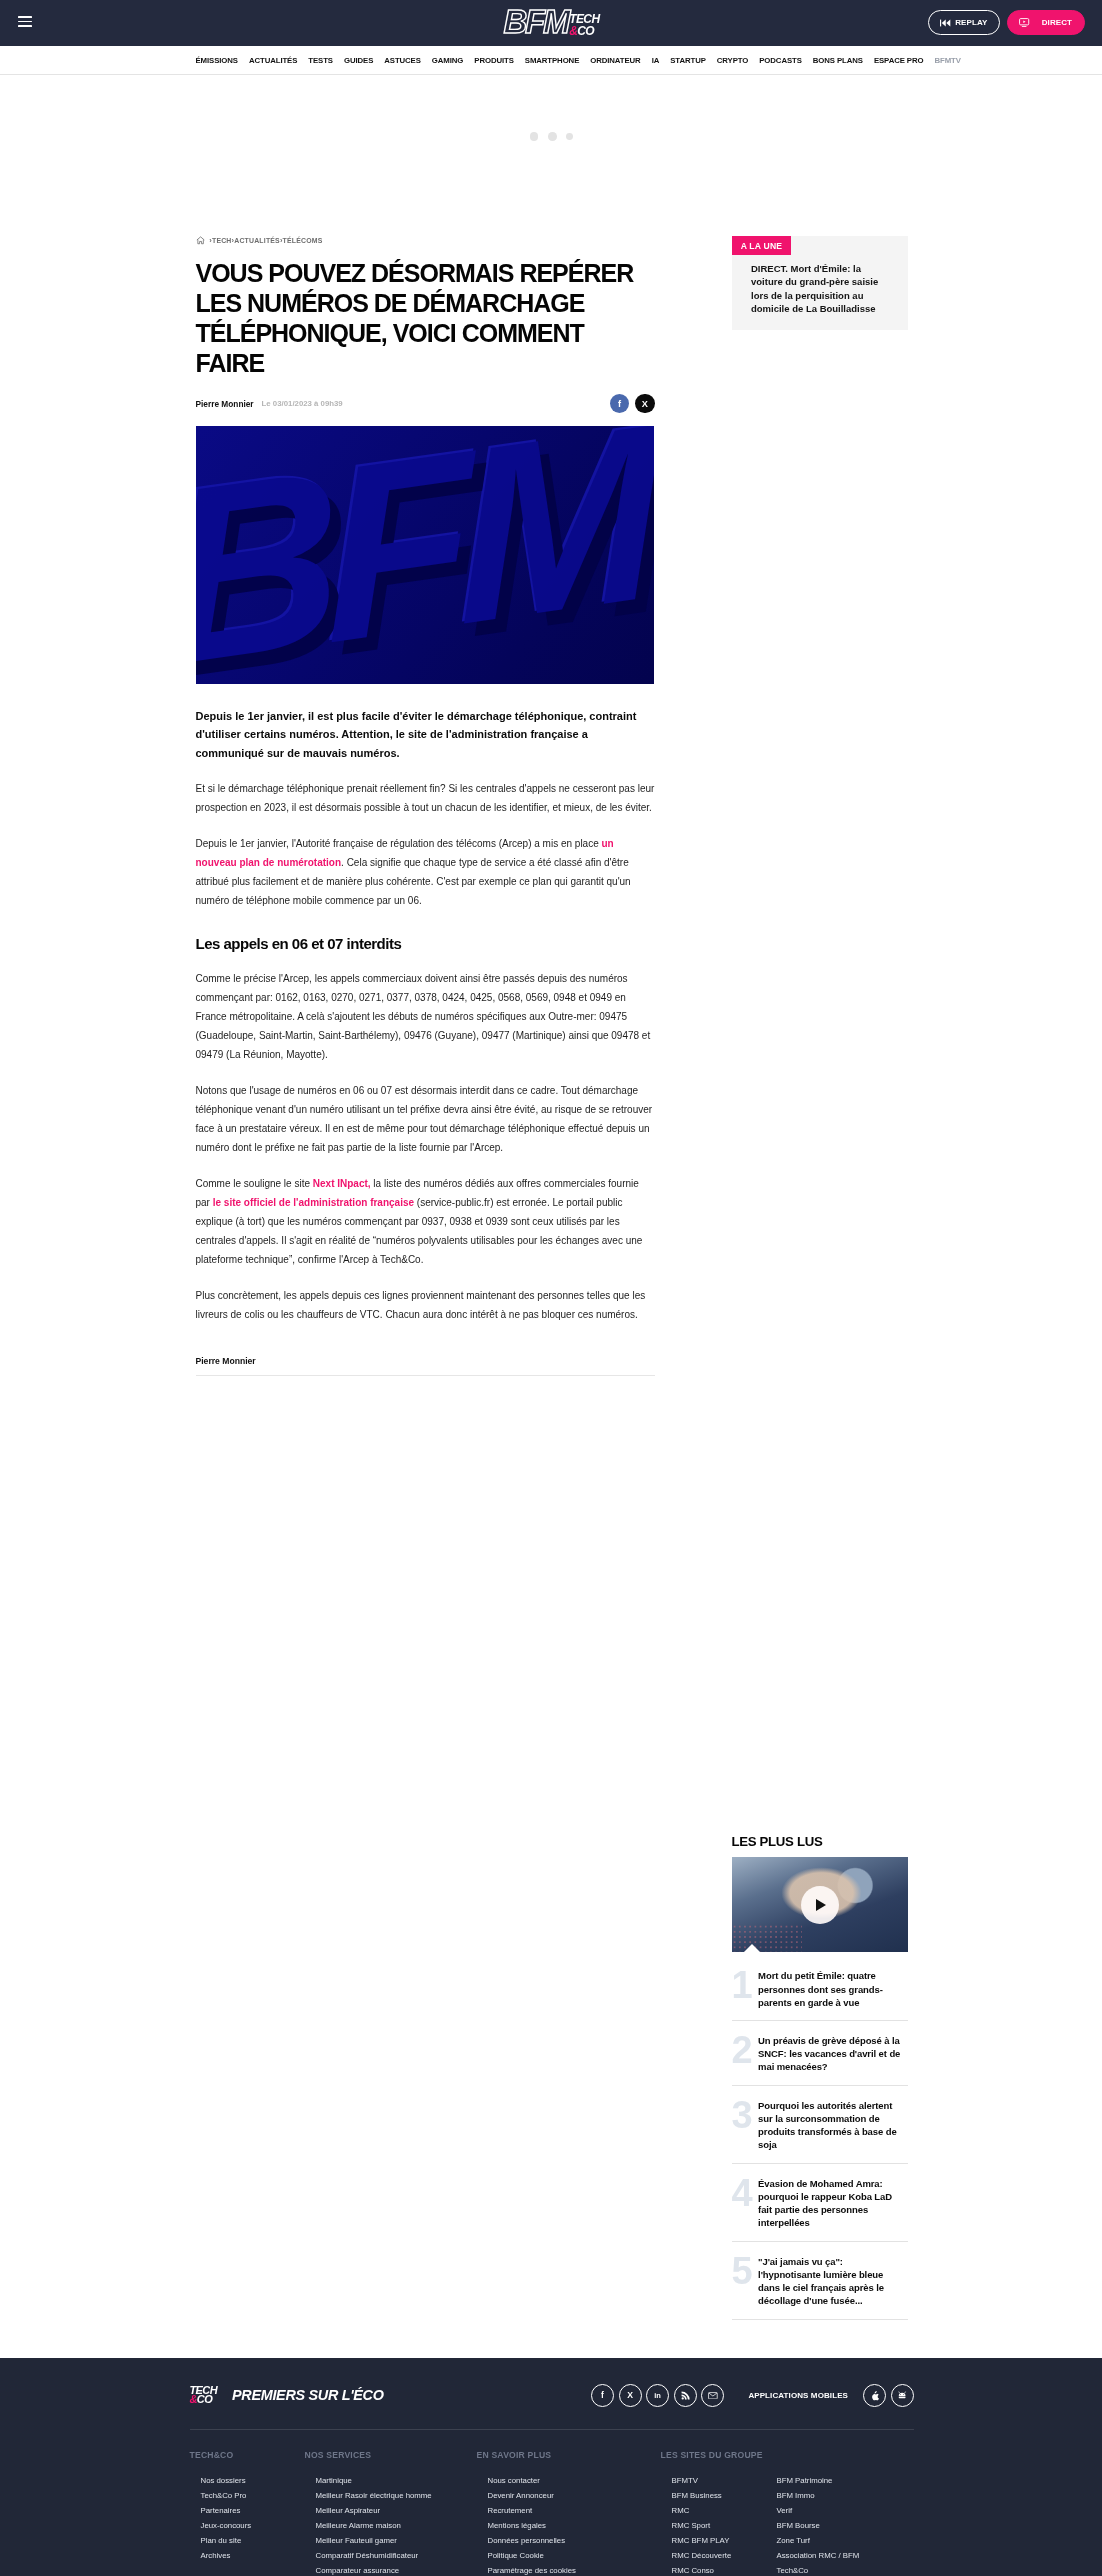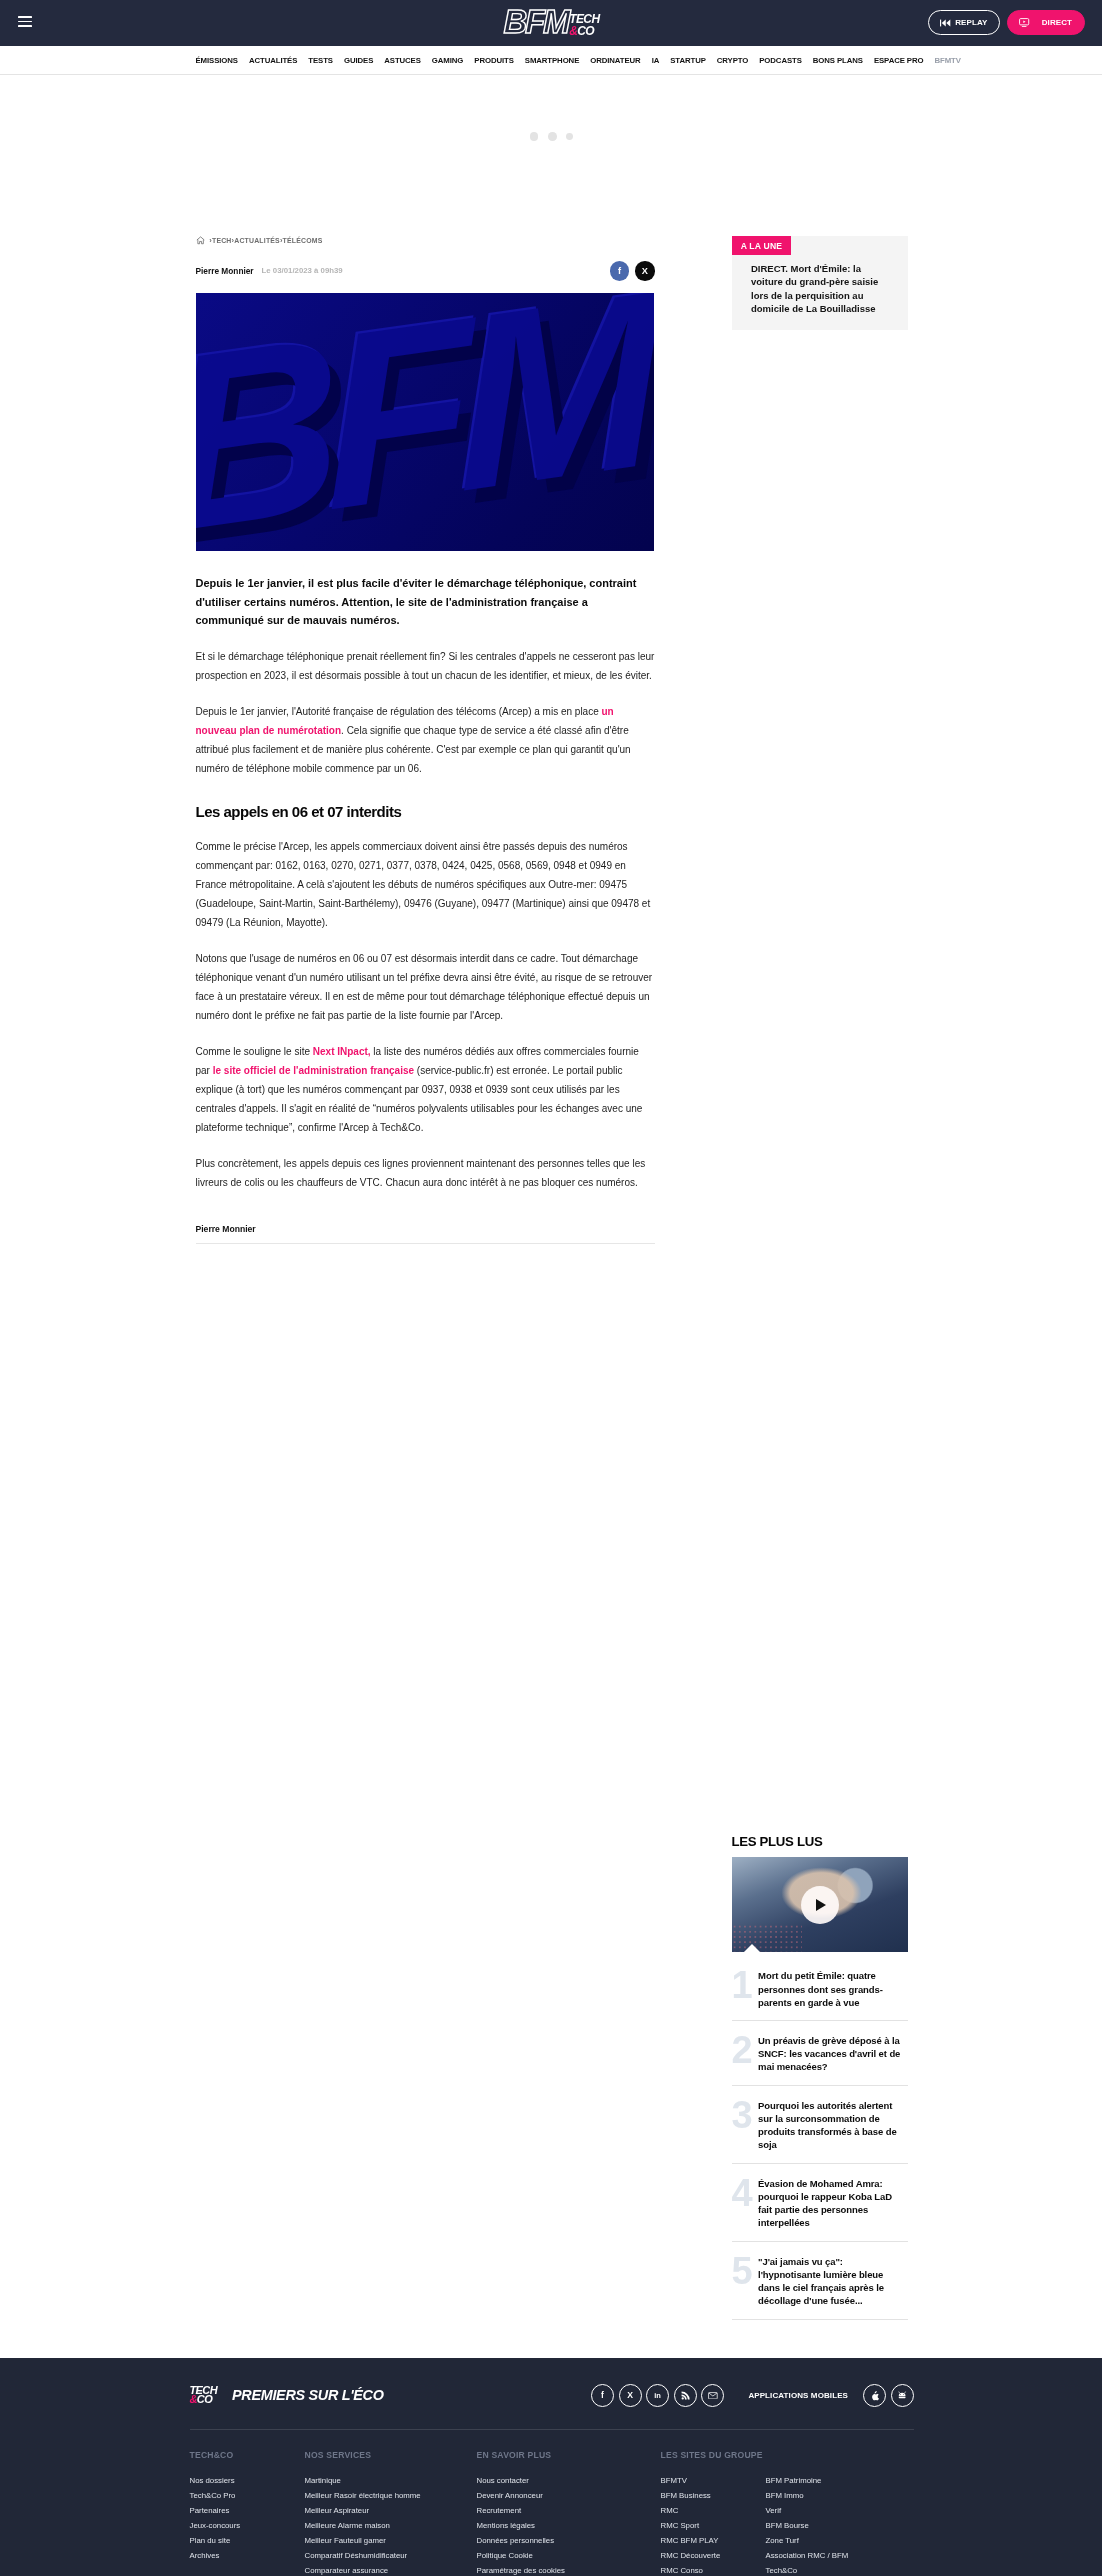--- a/index.html
+++ b/index.html
@@ -115,21 +115,21 @@
   .f-logo { display:flex; flex-direction:column; font-weight:900; font-style:italic; line-height:9.8px; }
   .f-logo .t { color:#fff; font-size:11px; letter-spacing:-0.6px; }
   .f-tagline { margin-left:15px; font-weight:900; font-size:14.4px; letter-spacing:-0.3px; font-style:italic; }
   .f-social { margin-left:auto; display:flex; gap:4.6px; align-items:center; }
   .f-circ { width:23px; height:23px; border-radius:50%; border:0.9px solid #fff; display:flex; align-items:center;
             justify-content:center; color:#fff; font-weight:800; font-size:8.6px; cursor:pointer; }
   .f-apps-label { margin:0 10.3px 0 19.5px; font-weight:800; font-size:8px; letter-spacing:0.1px;text-align:center; }
   .footer-sep { border:none; border-top:0.6px solid rgba(255,255,255,.12); margin-top:16px; }
   .footer-cols { display:flex; padding:19.5px 0 23px; }
   .fcol-title { color:#6e7689; font-weight:800; font-size:8.6px; letter-spacing:0.2px; margin-bottom:12.6px; text-transform:uppercase; }
-  .fcol a { display:block; color:#dfe3ea; font-size:7.8px; line-height:15px; text-decoration:none; cursor:pointer; }
+  .fcol a { display:block; color:#dfe3ea; font-size:7.8px; line-height:15px; text-decoration:none; cursor:pointer;margin-left:11px; }
   .fcol-1 { width:115px; } .fcol-2 { width:172px; } .fcol-3 { width:184px; }
   .fcol-4 { flex:1; } .sites-cols { display:flex; } .sites-cols > div:first-child { width:82px; margin-right:23px; }
 </style>
 </head>
 <body>
 
 <div class="page">
 
   <header class="site-header">
     <div class="burger">
@@ -197,20 +197,21 @@
     <main class="main-col">
 
       <div class="breadcrumb">
         <svg width="9.2" height="8.6" viewBox="0 0 16 15" fill="none" stroke="#6d6d6d" stroke-width="1.4">
             <path d="M1.5 7 L8 1.5 L14.5 7"></path>
             <path d="M3.2 6.2 V13.5 H6.3 V9.5 H9.7 V13.5 H12.8 V6.2"></path>
           </svg>
         <span><span class="crumb-sep">›</span><a class="crumb">TECH</a><span class="crumb-sep">›</span><a class="crumb">ACTUALITÉS</a><span class="crumb-sep">›</span><a class="crumb">TÉLÉCOMS</a></span>
       </div>
 
+      <h1 class="article-title">Vous pouvez désormais repérer les numéros de démarchage téléphonique, voici comment faire</h1>
 
       <div class="byline">
         <span class="byline-author">Pierre Monnier</span>
         <span class="byline-date">Le 03/01/2023 à 09h39</span>
         <span class="share">
           <span class="share-circle share-fb">f</span>
           <span class="share-circle share-x">X</span>
         </span>
       </div>
 

